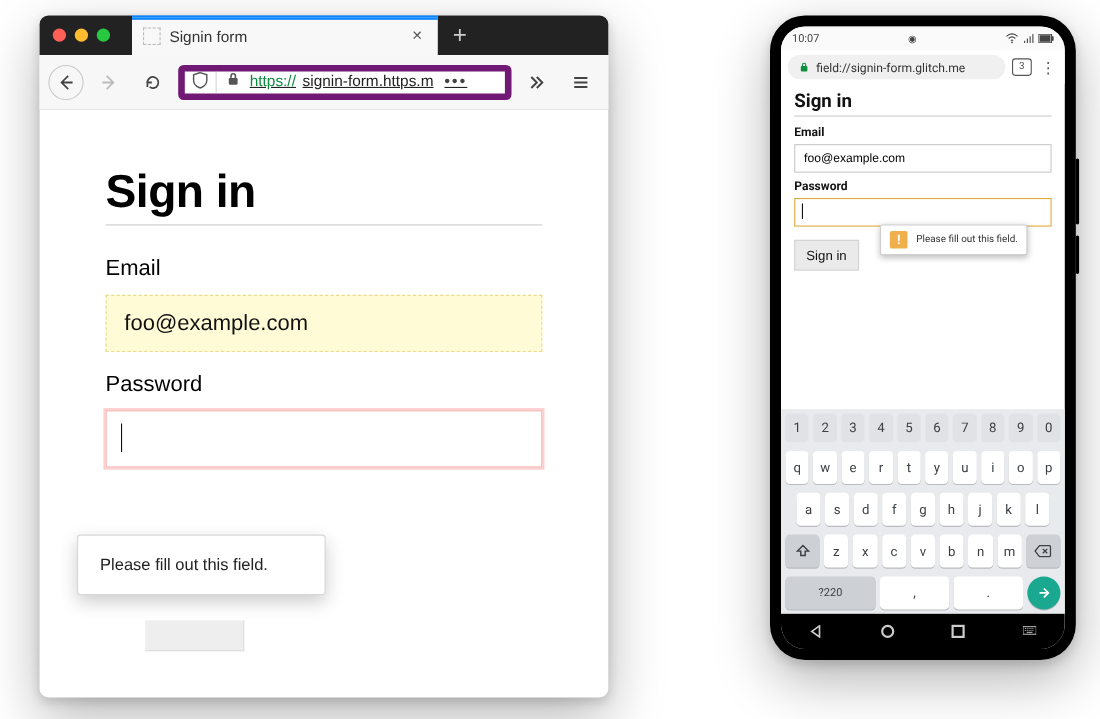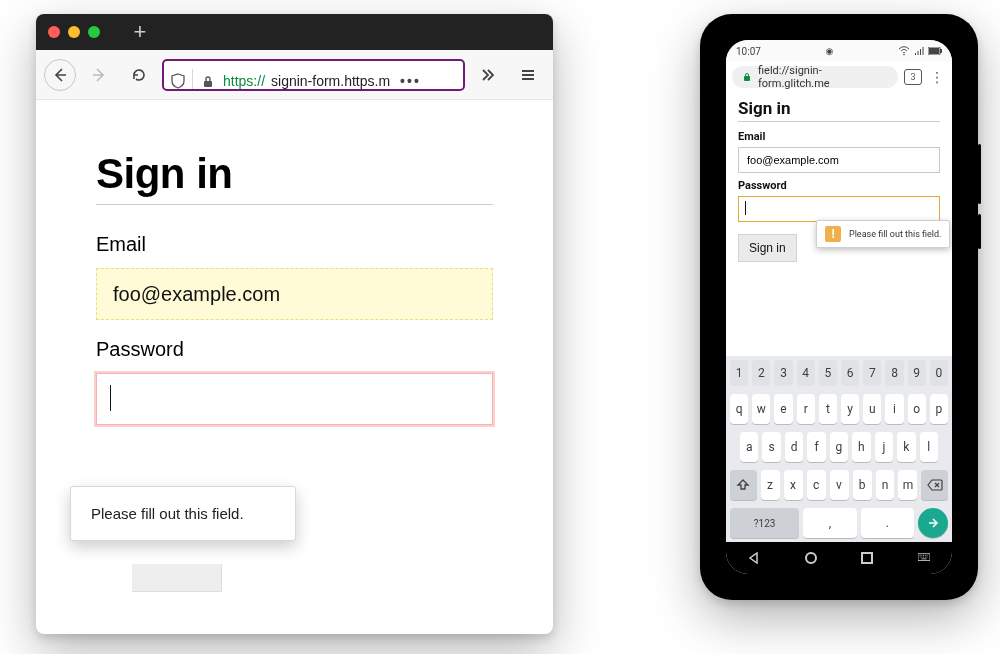--- a/index.html
+++ b/index.html
@@ -97,30 +97,31 @@
     width: 32px; height: 32px;
     border: 1px solid #c9c9c9;
     border-radius: 50%;
     display: flex; align-items: center; justify-content: center;
   }
   .tb-btn.disabled { color: #b4b4b4; }
   .d-url {
     flex: 1;
     height: 32px;
     background: #fff;
-    border: 2px solid #701a75;
+    border: 6px solid #701a75;
     border-radius: 5px;
     display: flex;
-    align-items: flex-end;
+    align-items: flex-start;
     padding: 0 6px;
     gap: 6px;
     color: #222;
     font-size: 14px;
     overflow: hidden;
     white-space: nowrap;
+    text-decoration: underline;
   }
   .d-url .lock { width: 18px; display:flex; justify-content:center; }
   .d-url .dots { letter-spacing: 2px; color:#444; font-weight:bold; padding:0 4px; }
   .d-url .sep { width:1px; height:20px; background:#d6d6d6; }
 
   .d-content {
     padding: 50px 60px 40px 60px;
     position: relative;
   }
   .d-heading {
@@ -189,21 +190,21 @@
 
   
   .phone {
     position: absolute;
     left: 700px;
     top: 14px;
     width: 278px;
     height: 586px;
     background: #000;
     border-radius: 32px;
-    padding: 26px;
+    padding: 10px;
     box-shadow: 0 18px 50px rgba(0,0,0,.3), 0 4px 10px rgba(0,0,0,.15);
   }
   .phone::before, .phone::after {
     content:"";
     position:absolute;
     right:-3px;
     width:3px;
     background:#000;
     border-radius:2px;
   }
@@ -365,20 +366,25 @@
 </head>
 <body>
 
 <div class="desktop-window">
 
   <div class="d-titlebar">
     <div class="traffic-lights">
       <div class="tl-dot tl-close"></div>
       <div class="tl-dot tl-min"></div>
       <div class="tl-dot tl-max"></div>
+    </div>
+    <div class="d-tab">
+      <span class="favicon"></span>
+      <span class="tab-title">Signin form</span>
+      <span class="close-x">×</span>
     </div>
     <div class="d-newtab">+</div>
   </div>
 
   <div class="d-toolbar">
     <div class="tb-btn tb-circle">
       <svg width="16" height="16" viewBox="0 0 16 16">
           <path d="M10 2 L4 8 L10 14 M4 8 H14" fill="none" stroke="#444" stroke-width="1.6"></path>
         </svg>
     </div>
@@ -553,21 +559,21 @@
         </div>
         <span id="kbd-r3" style="display:contents"><div class="key">z</div><div class="key">x</div><div class="key">c</div><div class="key">v</div><div class="key">b</div><div class="key">n</div><div class="key">m</div></span>
         <div class="key del">
           <svg width="16" height="12" viewBox="0 0 16 12">
               <path d="M5 1h9a1 1 0 0 1 1 1v8a1 1 0 0 1-1 1H5L1 6z" fill="none" stroke="#3c4043" stroke-width="1.2"></path>
               <path d="M8 4l4 4M12 4l-4 4" stroke="#3c4043" stroke-width="1.2"></path>
             </svg>
         </div>
       </div>
       <div class="kbd-row kbd-bottom">
-        <div class="key sym">?123</div>
+        <div class="key sym">?220</div>
         <div class="key comma">,</div>
         <div class="key period">.</div>
         <div class="key action">
           <svg width="14" height="14" viewBox="0 0 14 14">
               <path d="M3 7h7M7 3l4 4-4 4" fill="none" stroke="#fff" stroke-width="1.6"></path>
             </svg>
         </div>
       </div>
     </div>
 

